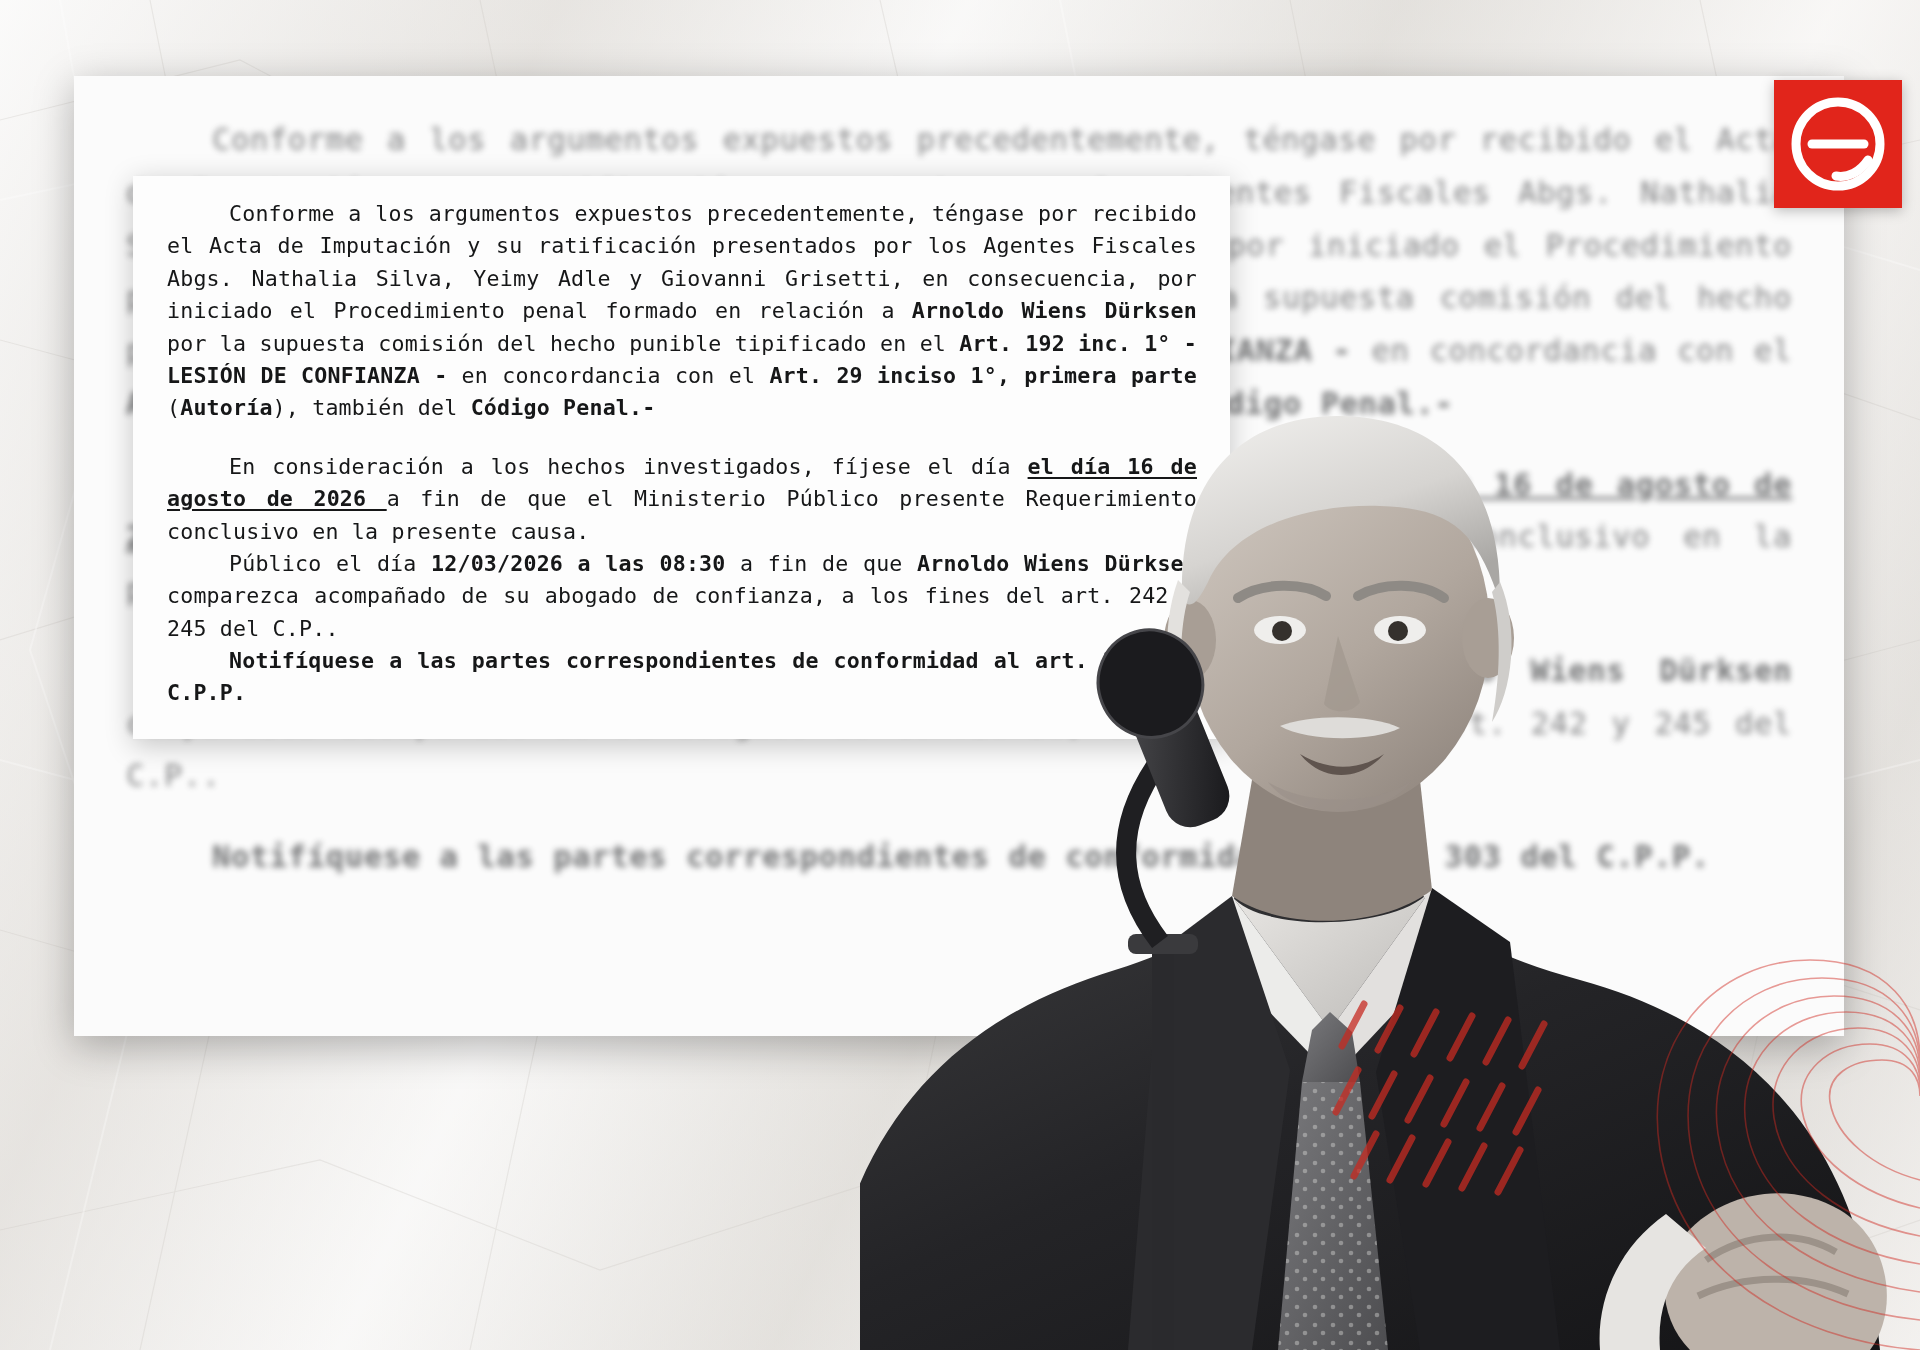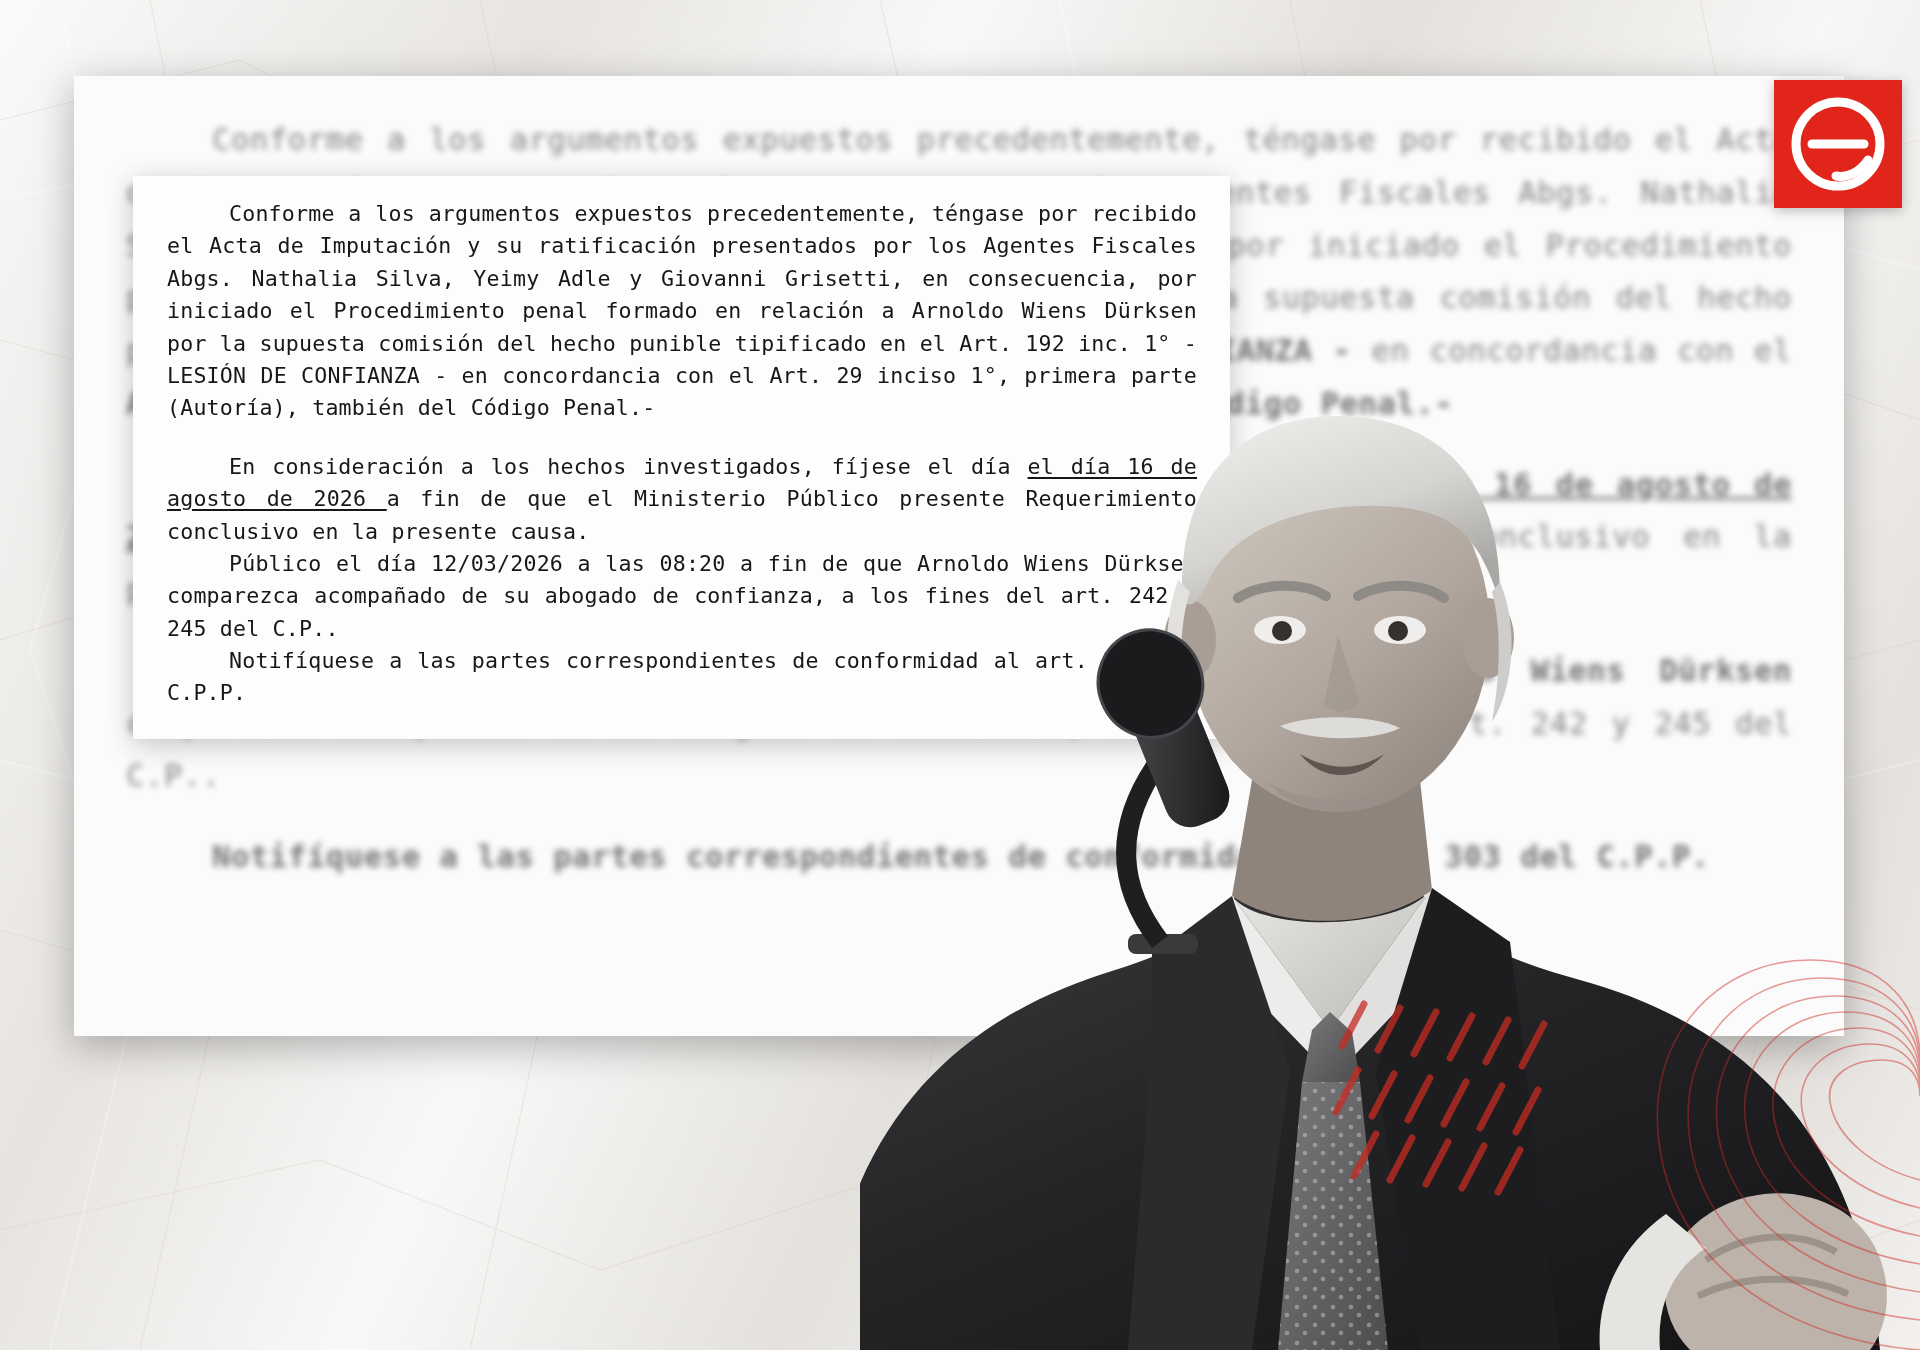--- a/index.html
+++ b/index.html
@@ -85,21 +85,21 @@
     font-family: "DejaVu Sans Mono", "Liberation Mono", monospace;
     font-size: 21.6px;
     line-height: 1.50;
     color: #161718;
     letter-spacing: 0.2px;
     text-align: justify;
   }
   .doc-front-inner p { margin: 0; }
   .doc-front-inner .ind { text-indent: 62px; }
   .doc-front-inner .gap { height: 26px; }
-  .doc-front-inner b { font-weight: 400; }
+  .doc-front-inner b { font-weight: 700; }
   .doc-front-inner u { text-decoration: underline; text-underline-offset: 3px; }
 
   
   .portrait {
     position: absolute;
     left: 860px;
     top: 330px;
     width: 1060px;
     height: 1020px;
     overflow: hidden;
@@ -182,21 +182,21 @@
         <span>Conforme a los argumentos expuestos precedentemente, téngase por recibido el Acta de Imputación y su ratificación presentados por los Agentes Fiscales Abgs. Nathalia Silva, Yeimy Adle y Giovanni Grisetti, en consecuencia, por iniciado el Procedimiento penal formado en relación a </span><b>Arnoldo Wiens Dürksen</b><span> por la supuesta comisión del hecho punible tipificado en el </span><b>Art. 192 inc. 1° -LESIÓN DE CONFIANZA -</b><span> en concordancia con el </span><b>Art. 29 inciso 1°, primera parte </b><span>(</span><b>Autoría</b><span>), también del </span><b>Código Penal.-</b>
       </p>
 
       <div class="gap"></div>
 
       <p class="ind">
         <span>En consideración a los hechos investigados, fíjese el día </span><b><u>el día 16 de agosto de 2026 </u></b><span>a fin de que el Ministerio Público presente Requerimiento conclusivo en la presente causa.</span>
       </p>
 
       <p class="ind">
-        <span>Público el  día </span><b>12/03/2026 a las 08:20</b><span> a fin de que </span><b>Arnoldo Wiens Dürksen</b><span> comparezca acompañado de su abogado de confianza, a los fines del art. 242 y 245 del C.P..</span>
+        <span>Público el  día </span><b>12/03/2026 a las 08:30</b><span> a fin de que </span><b>Arnoldo Wiens Dürksen</b><span> comparezca acompañado de su abogado de confianza, a los fines del art. 242 y 245 del C.P..</span>
       </p>
 
       <p class="ind">
         <b>Notifíquese a las partes correspondientes de conformidad al art. 303 del C.P.P.</b>
       </p>
 
     </div>
   </div>
 
   <div class="portrait">

